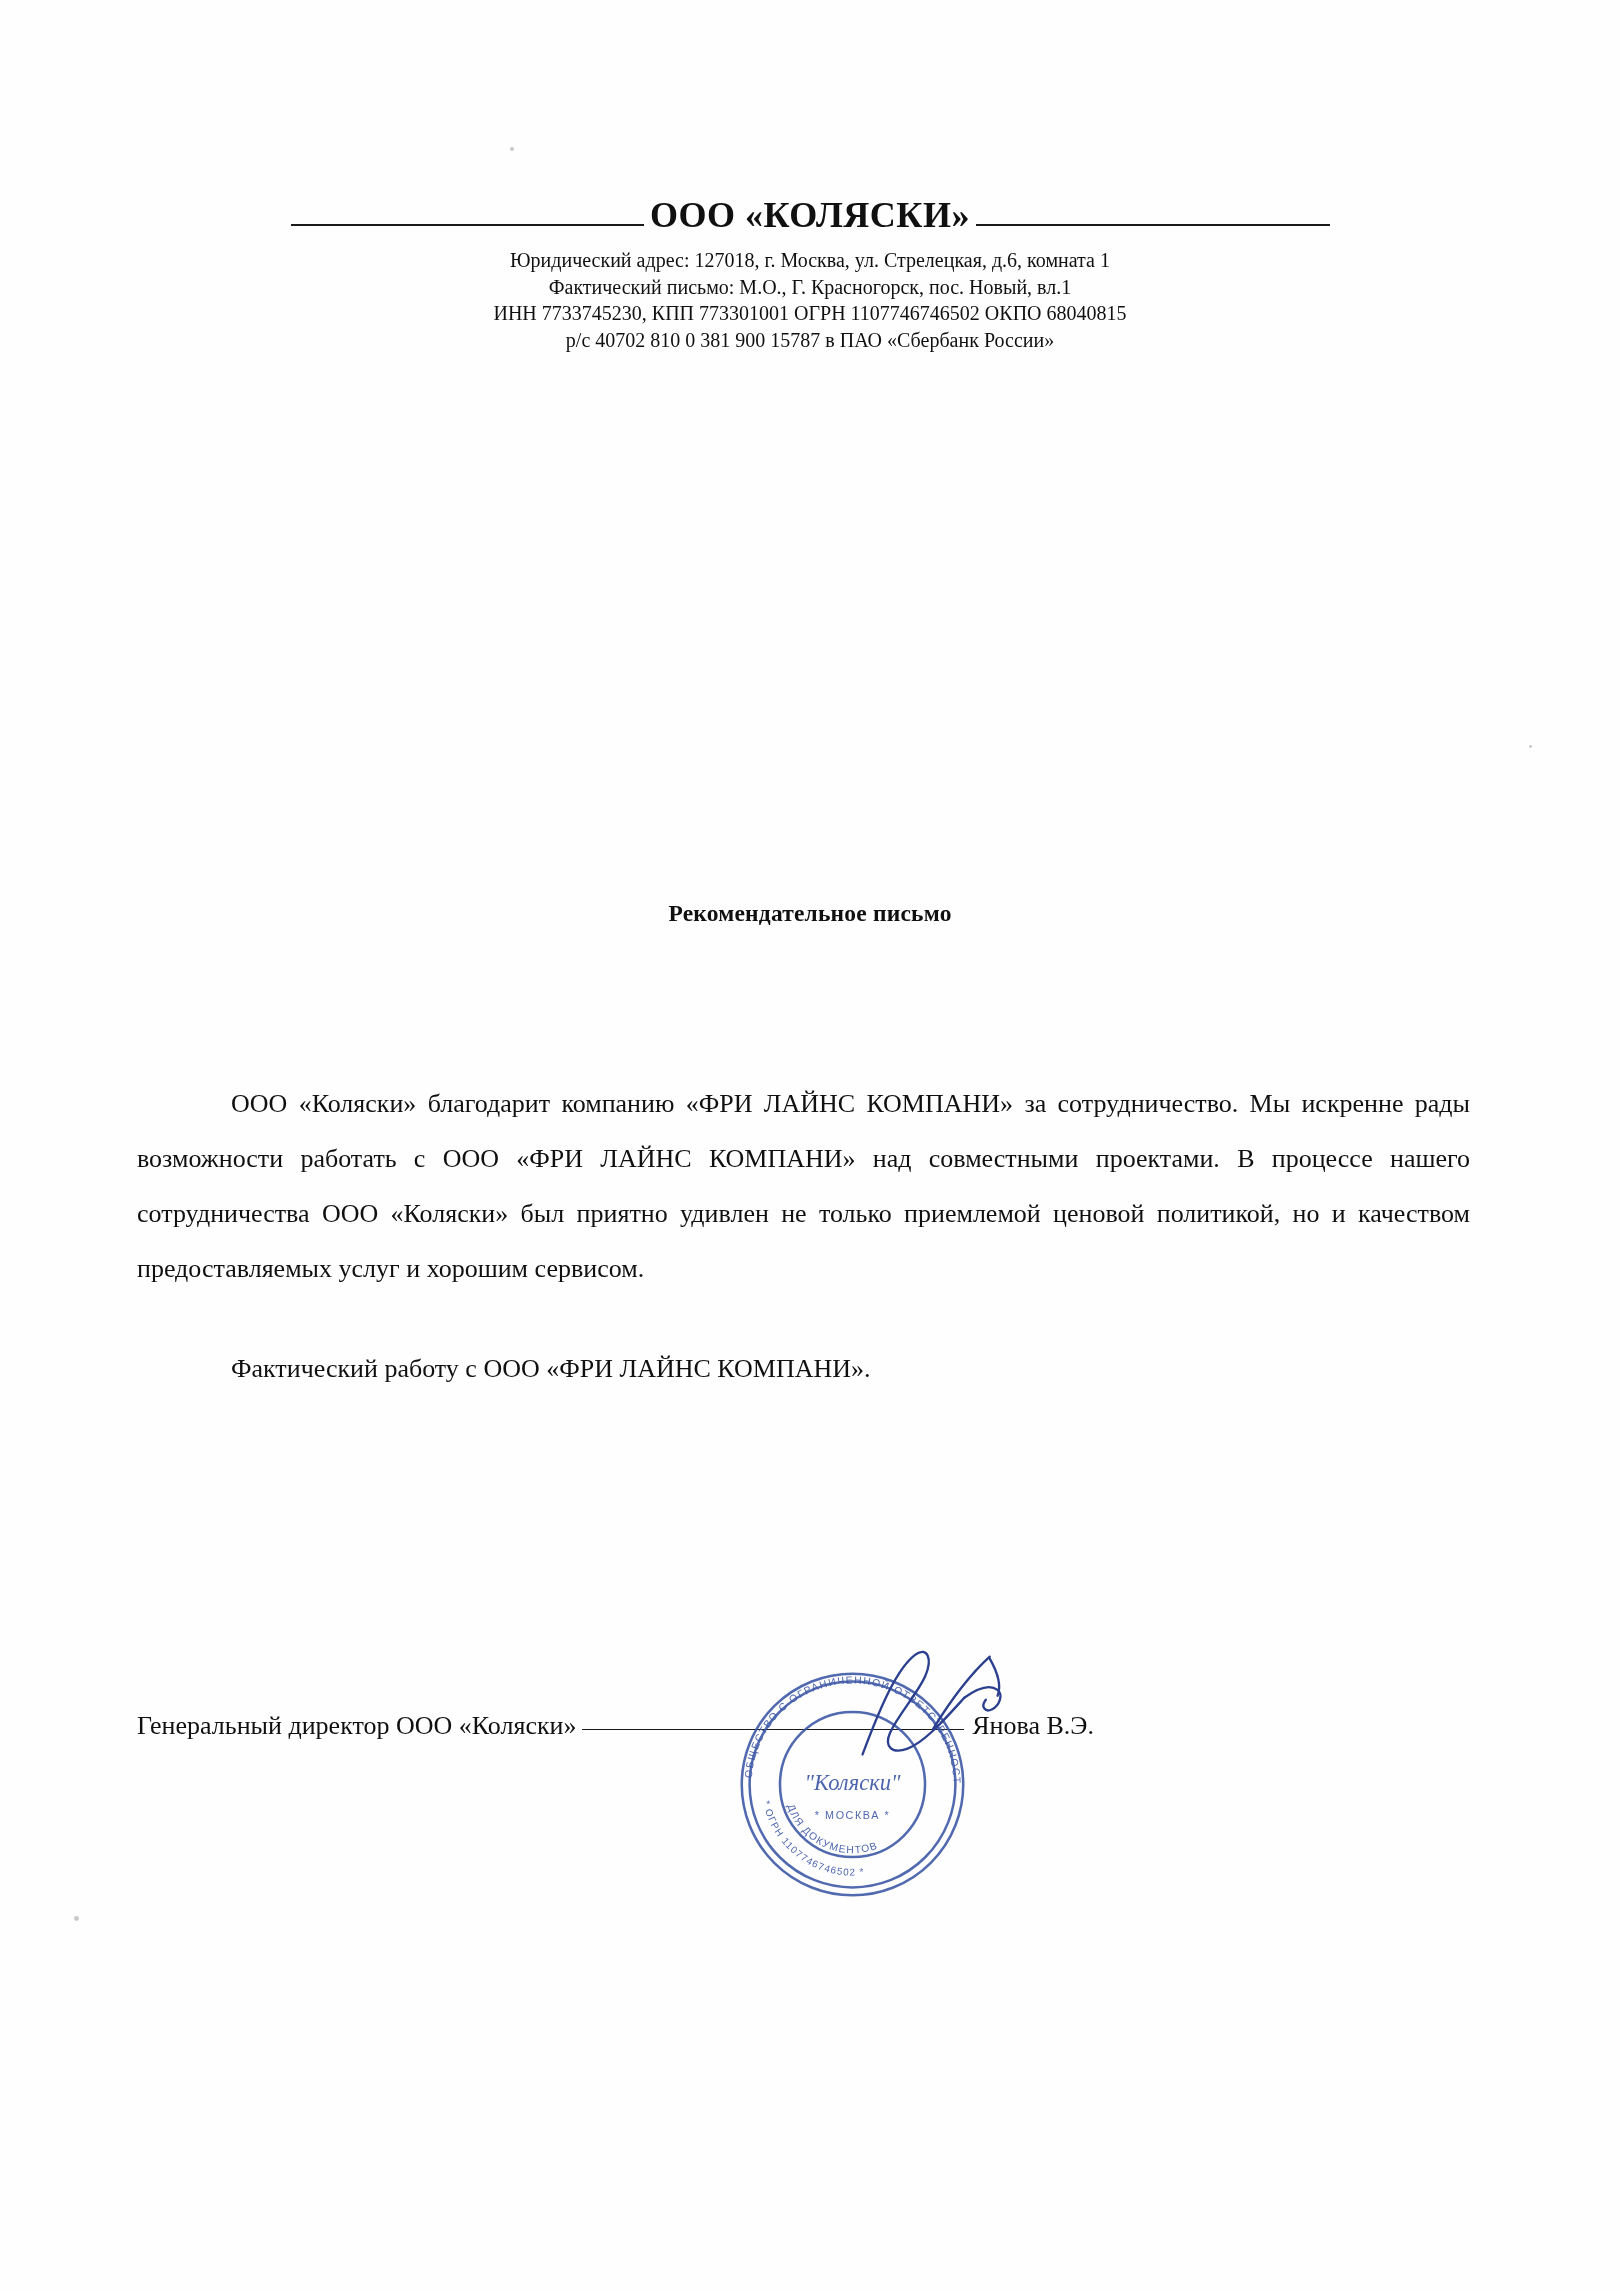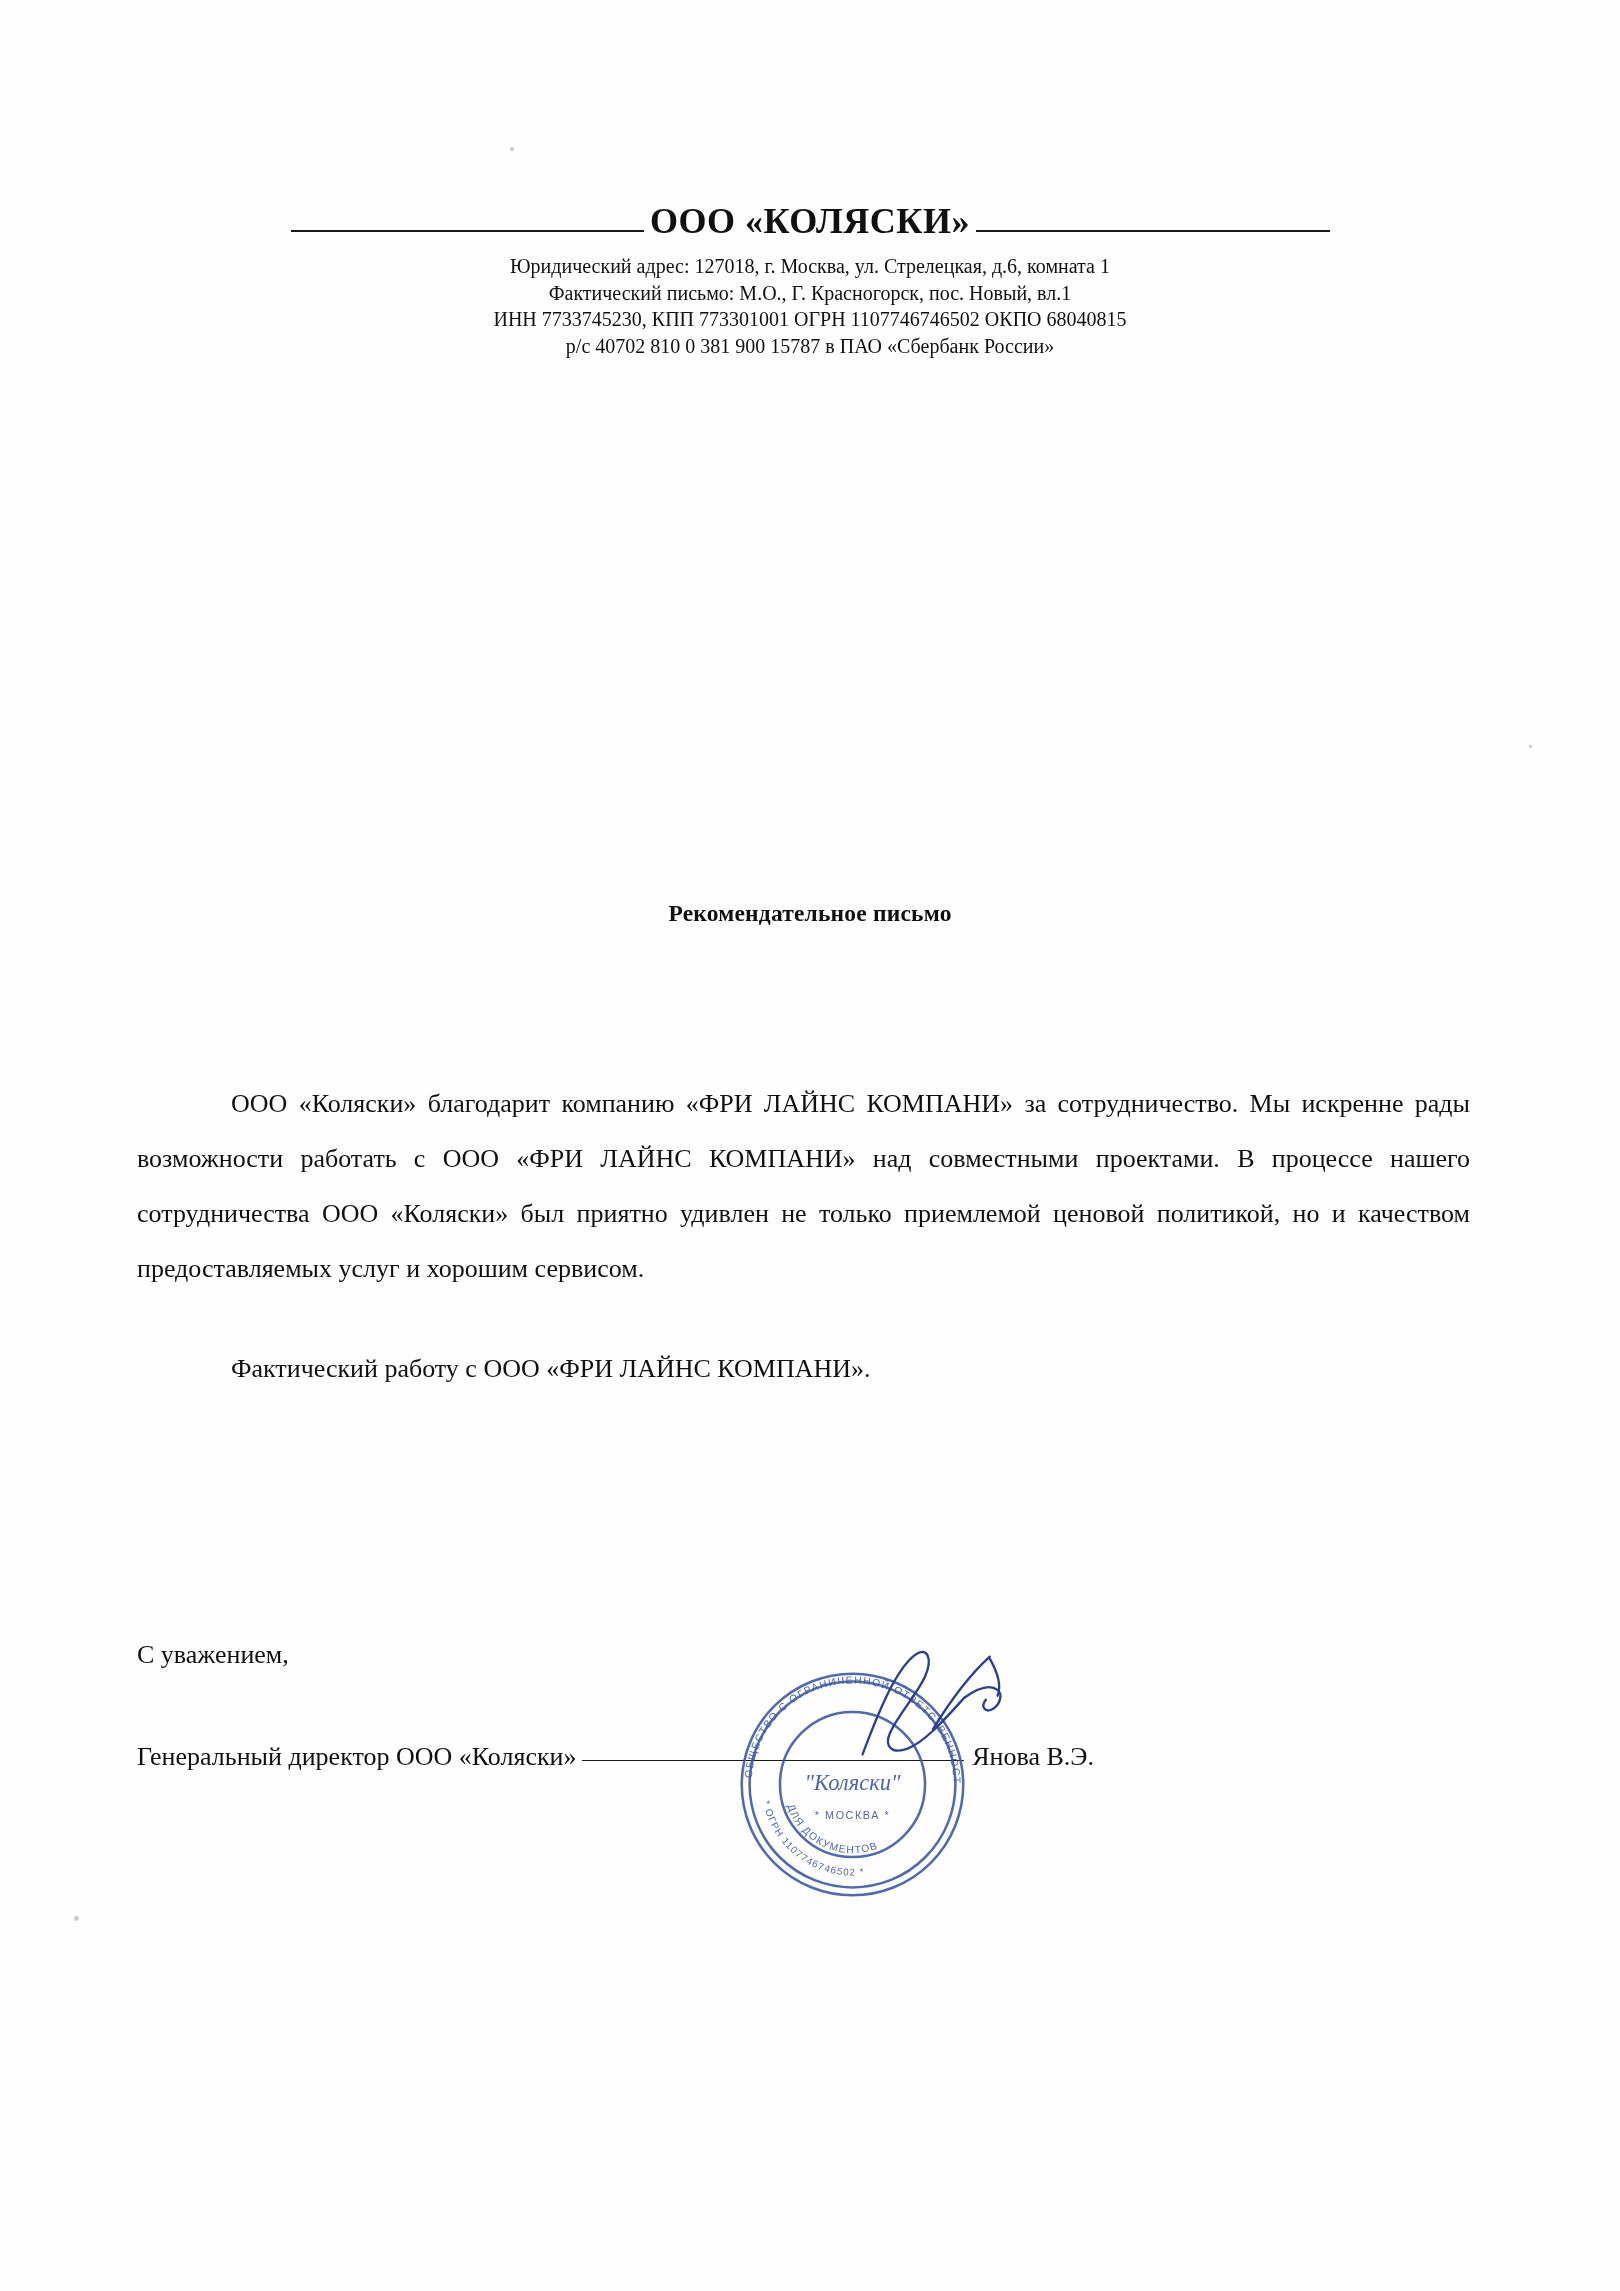--- a/index.html
+++ b/index.html
@@ -29,21 +29,21 @@
     left: 0;
     right: 0;
     text-align: center;
   }
 
   .company-title-row {
     display: flex;
     align-items: center;
     justify-content: center;
     width: 1039px;
-    margin: 8px auto;
+    margin: 2px auto;
   }
   .rule {
     flex: 1 1 auto;
     height: 0;
     border-bottom: 2px solid #1a1a1a;
     position: relative;
     top: 9.8px;
   }
   .company-title {
     font-size: 36px;
@@ -169,21 +169,20 @@
   </div>
 
   <div class="subject">Рекомендательное письмо</div>
 
   <div class="body-block">
     <p class="para first">ООО «Коляски» благодарит компанию «ФРИ ЛАЙНС КОМПАНИ» за сотрудничество. Мы искренне рады возможности работать с ООО «ФРИ ЛАЙНС КОМПАНИ» над совместными проектами. В процессе нашего сотрудничества ООО «Коляски» был приятно удивлен не только приемлемой ценовой политикой, но и качеством предоставляемых услуг и хорошим сервисом.</p>
     <p class="para second">Фактический работу с ООО «ФРИ ЛАЙНС КОМПАНИ».</p>
   </div>
 
   <div class="sign-block">
-    <div class="sign-regards">С уважением,</div>
 
     <div class="sign-row">
       <span class="sign-role">Генеральный директор ООО «Коляски»</span>
       <span class="sign-line"></span>
       <span class="sign-name">Янова В.Э.</span>
     </div>
   </div>
 
   <div class="stamp">
     <svg width="245" height="245" viewBox="0 0 250 250" xmlns="http://www.w3.org/2000/svg">

